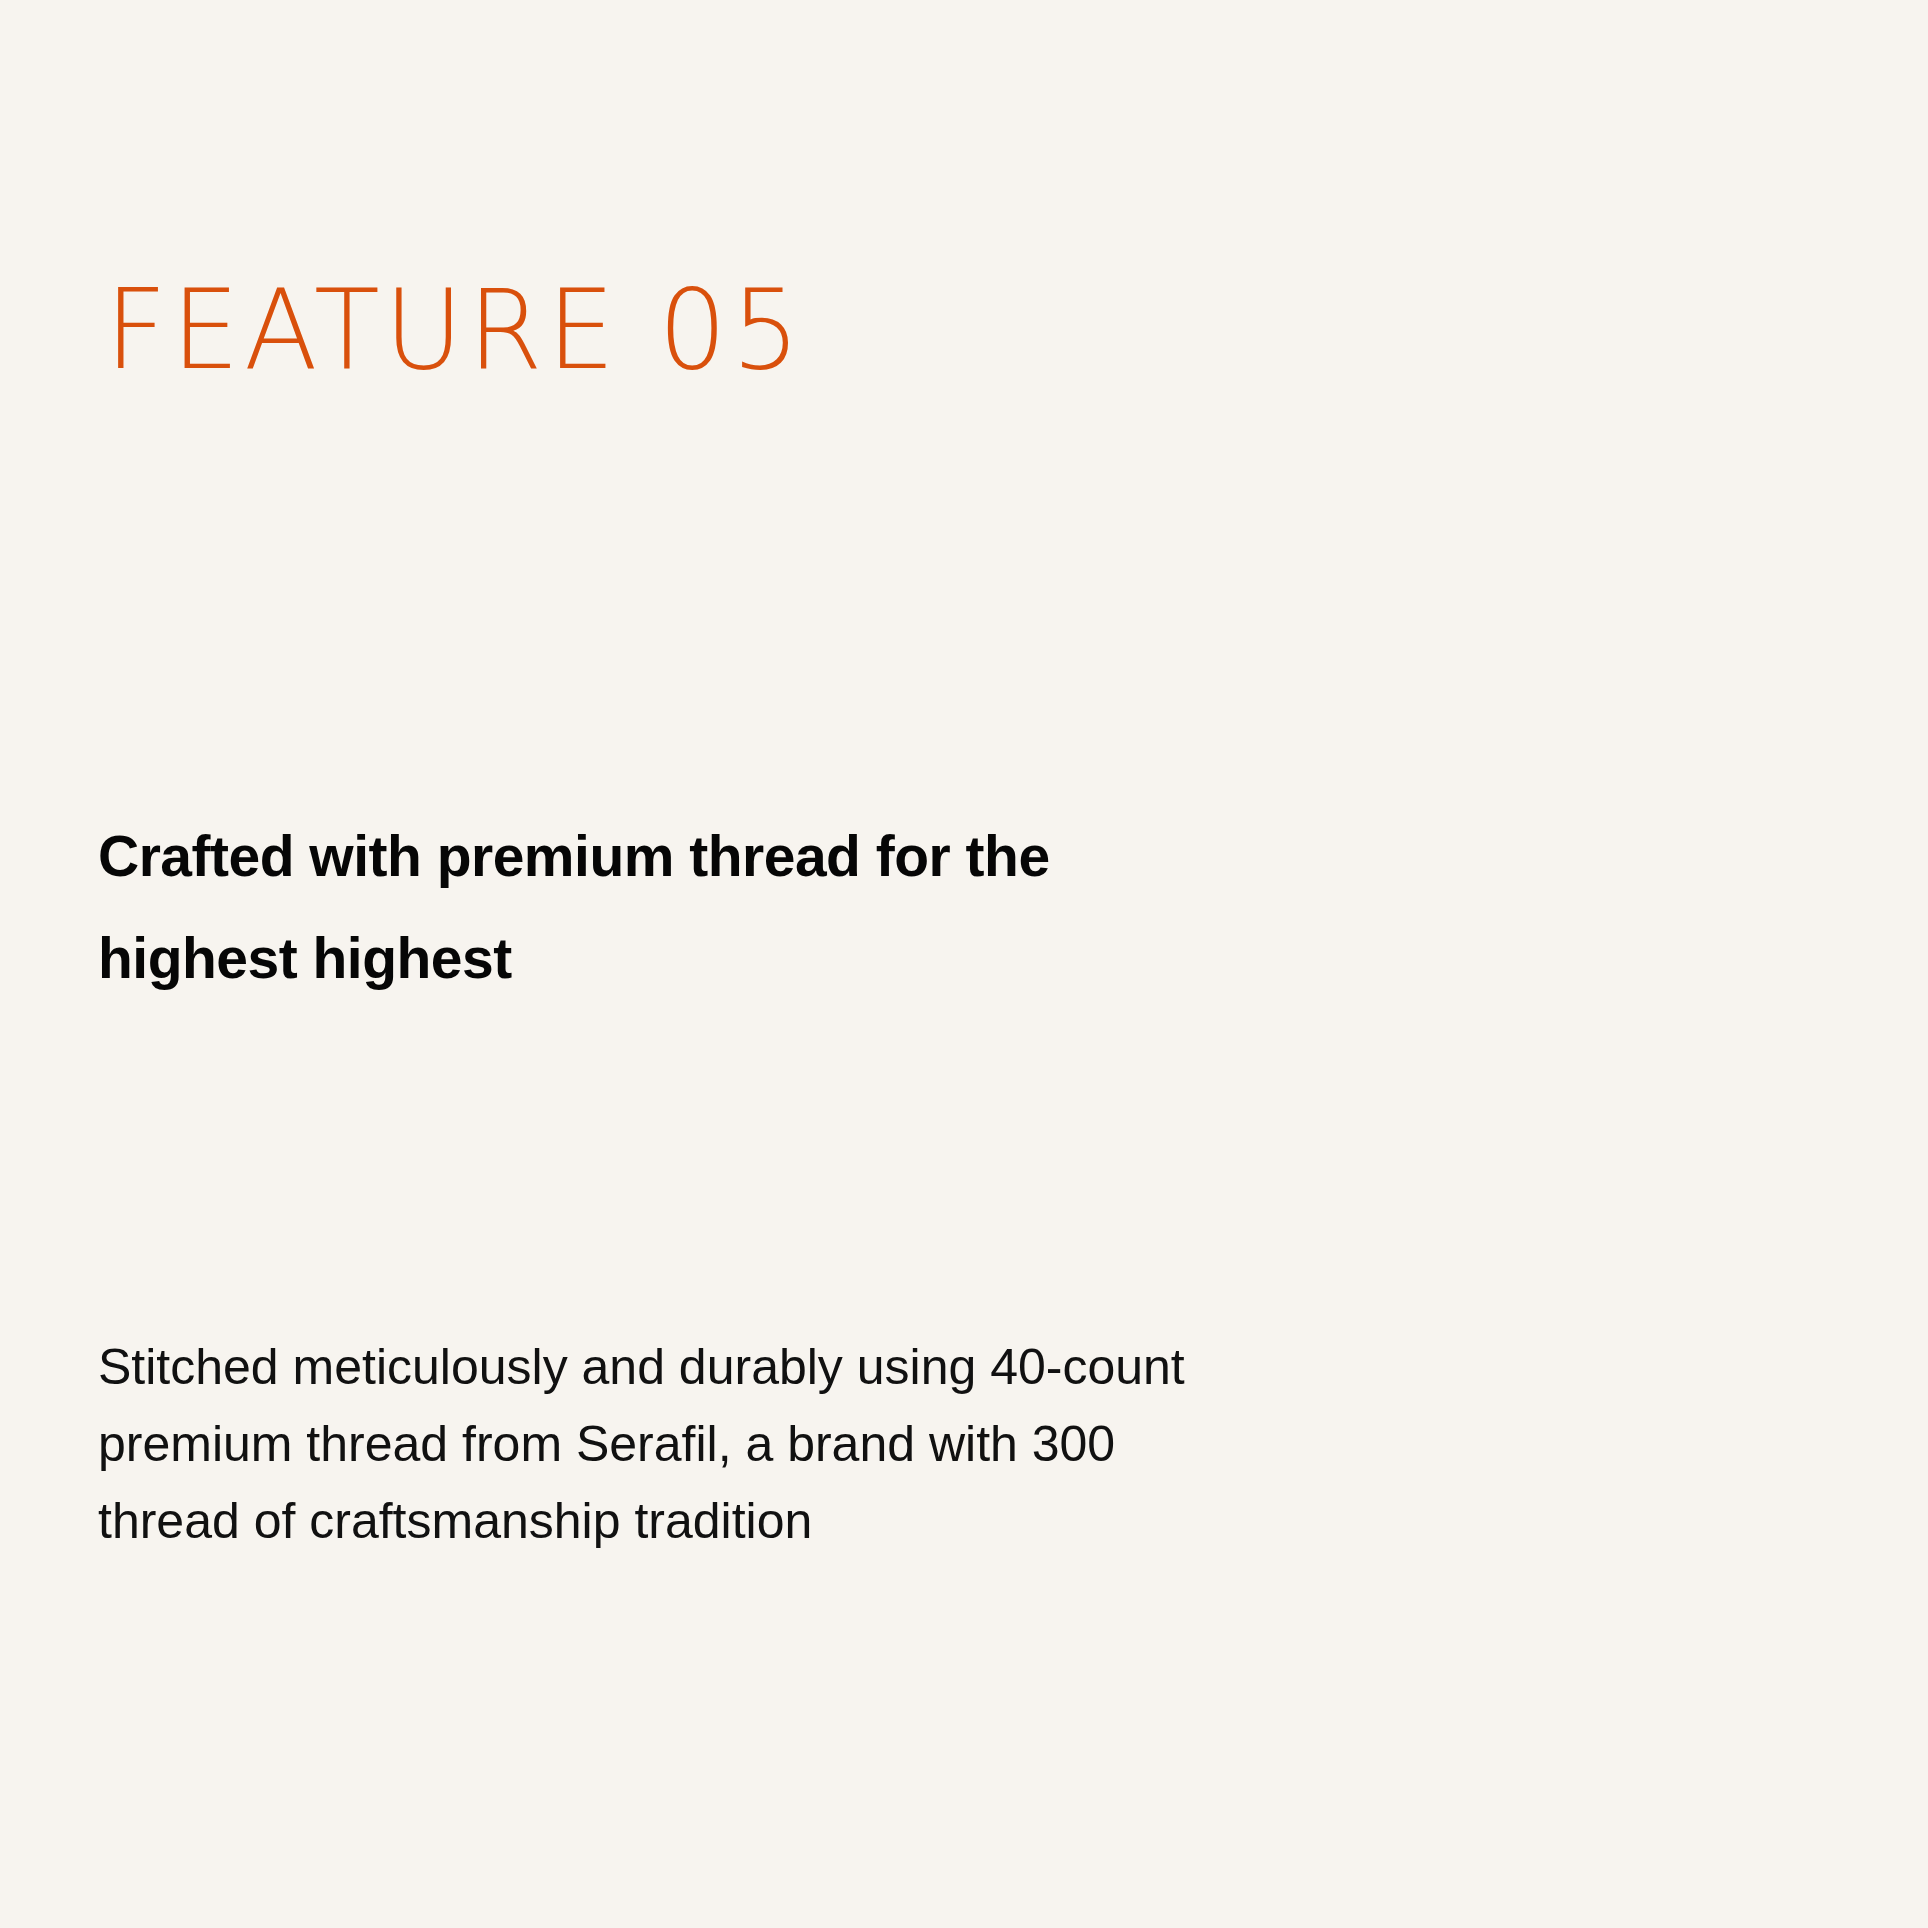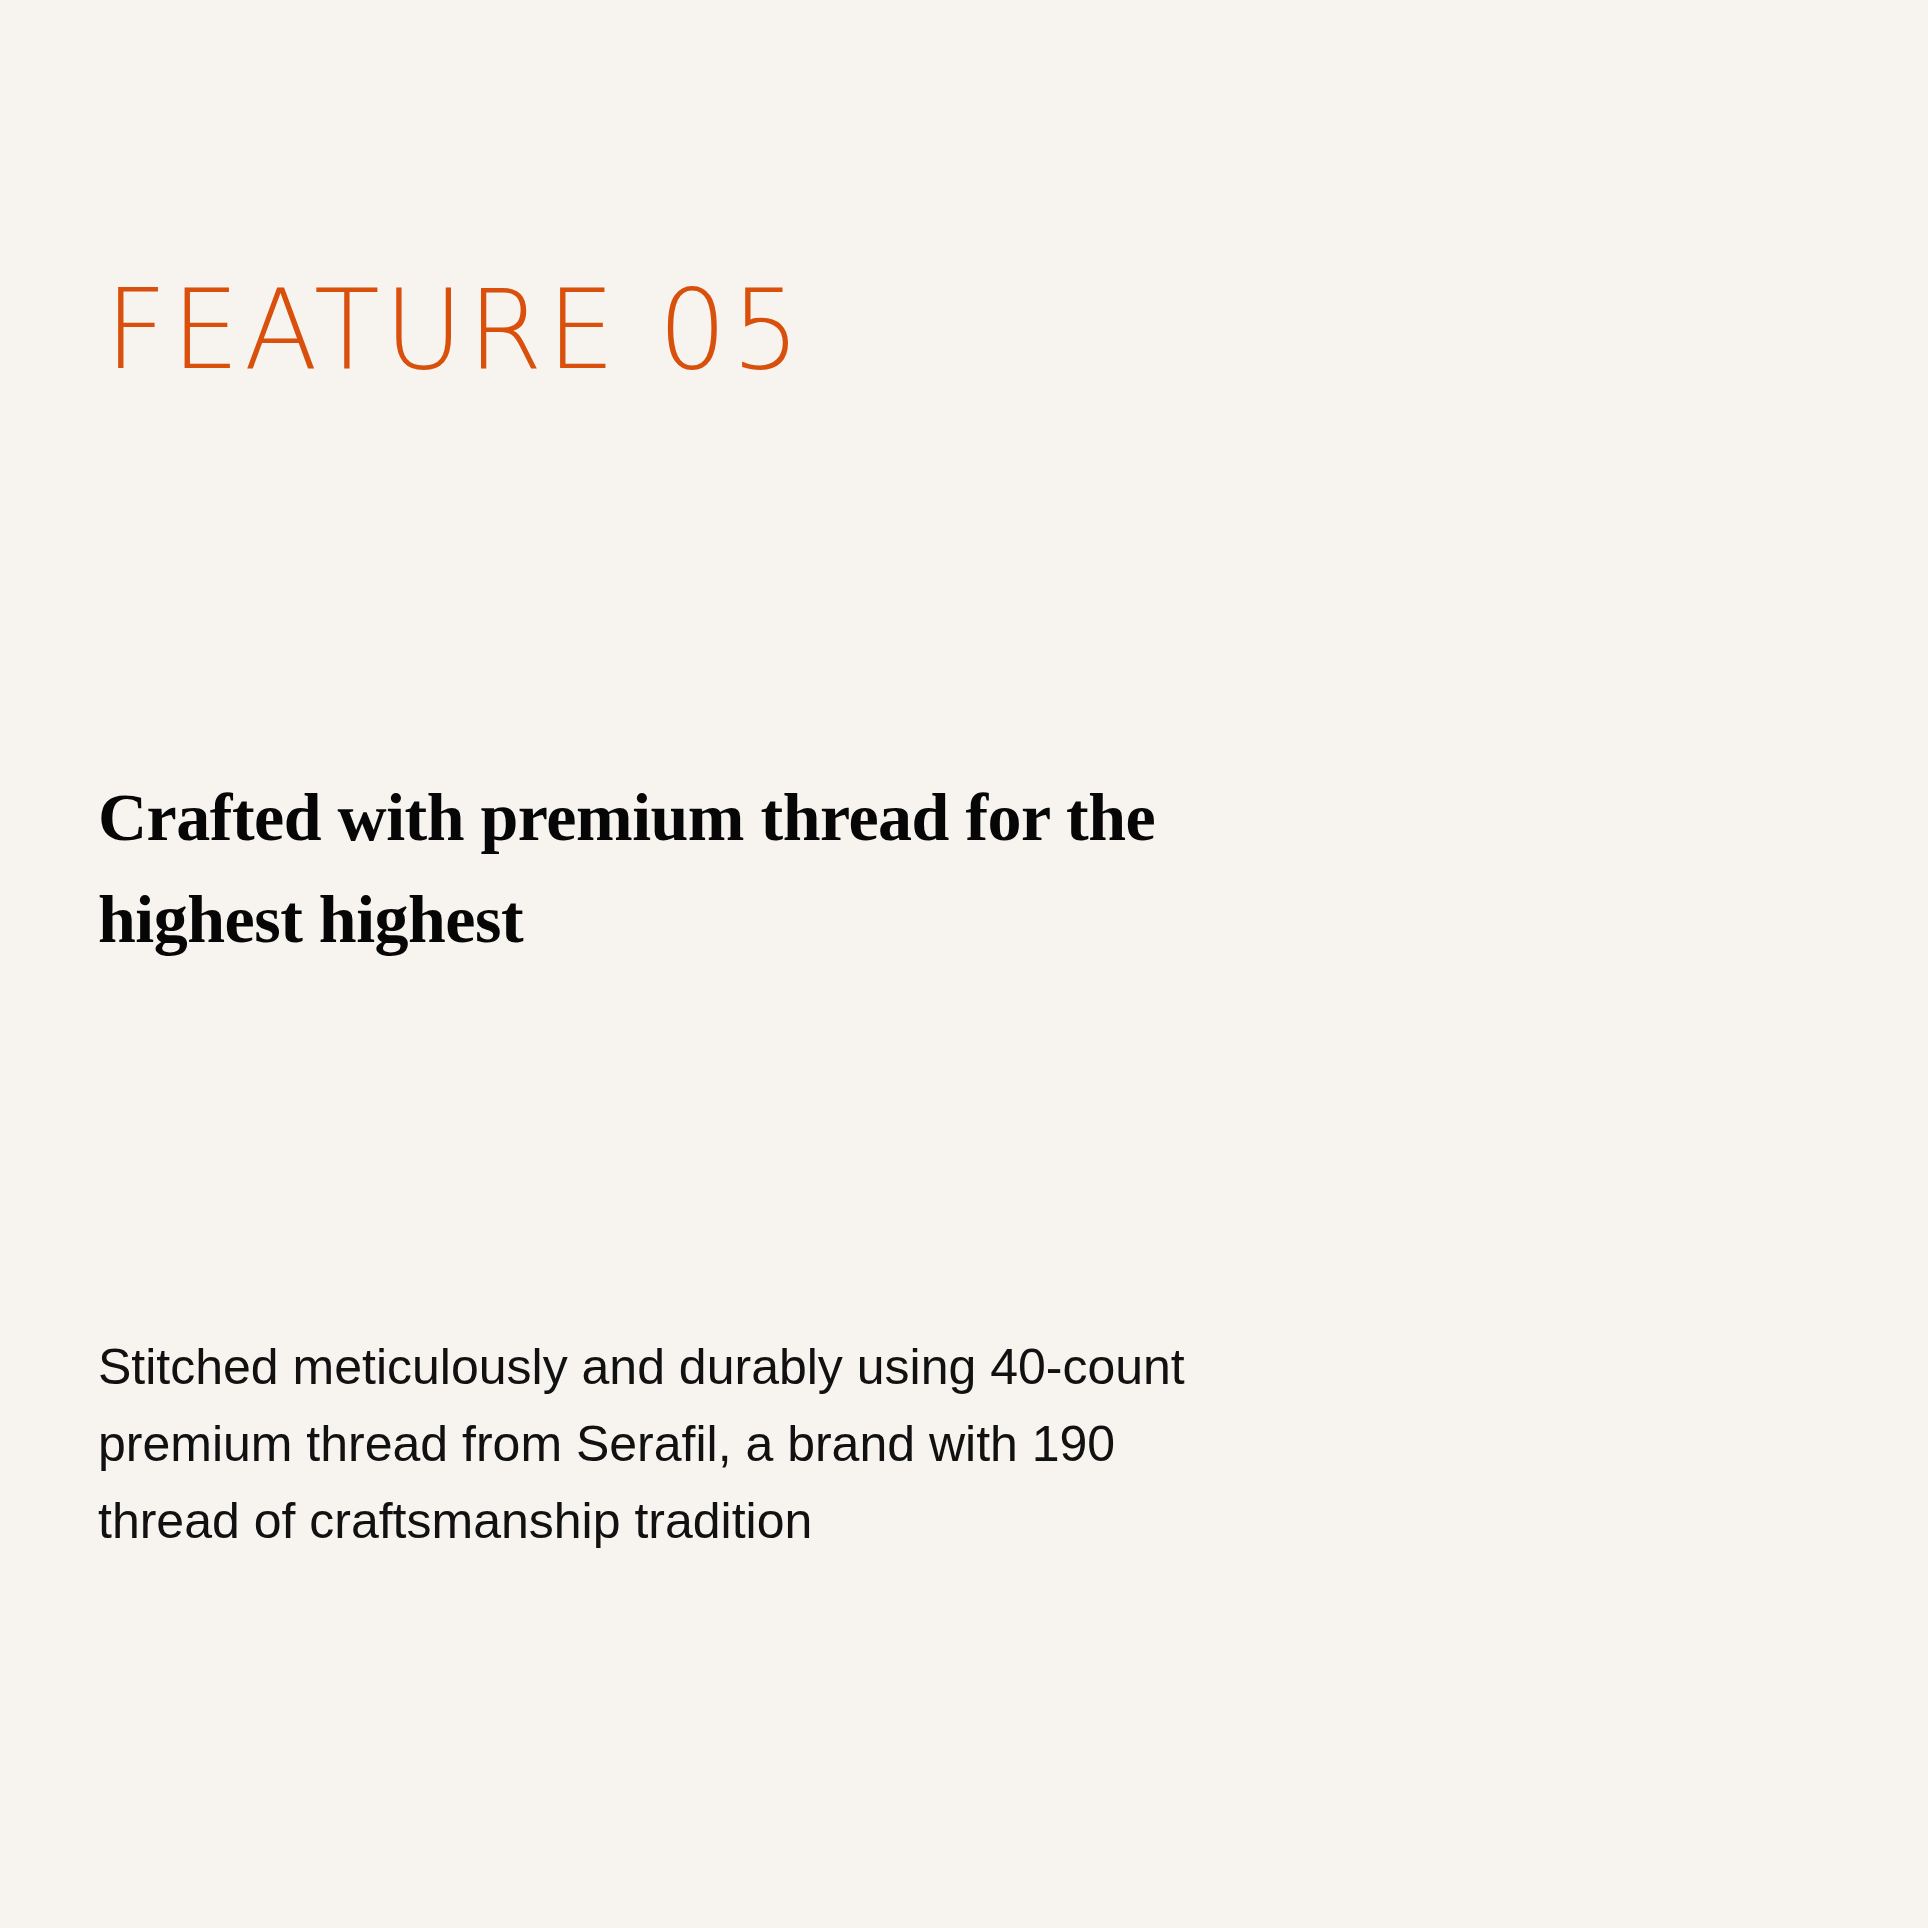--- a/index.html
+++ b/index.html
@@ -36,25 +36,25 @@
     white-space: nowrap;
     -webkit-font-smoothing: antialiased;
     transform: scaleX(0.97);
     transform-origin: left top;
   }
 
   
   .headline {
     position: absolute;
     left: 98px;
-    top: 720px;
+    top: 767px;
     width: 1601px;
     color: #060606;
-    font-family: Liberation Serif, serif;
-    font-size: 68px;
+    font-family: Liberation Sans, sans-serif;
+    font-size: 57px;
     font-weight: 700;
     line-height: 102px;
     letter-spacing: -0.5px;
     -webkit-font-smoothing: antialiased;
   }
 
   
   .body-copy {
     position: absolute;
     left: 98px;
@@ -78,18 +78,18 @@
 <body>
 
 <div class="slide">
 
   <div class="eyebrow">FEATURE 05</div>
 
   <h1 class="headline"><span>Crafted with premium thread for the</span><br><span>highest highest</span></h1>
 
   <p class="body-copy">
     <span class="ln">Stitched meticulously and durably using 40-count</span>
-    <span class="ln">premium thread from Serafil, a brand with 190</span>
+    <span class="ln">premium thread from Serafil, a brand with 300</span>
     <span class="ln">thread of craftsmanship tradition</span>
   </p>
 
 </div>
 
 
 </body></html>

